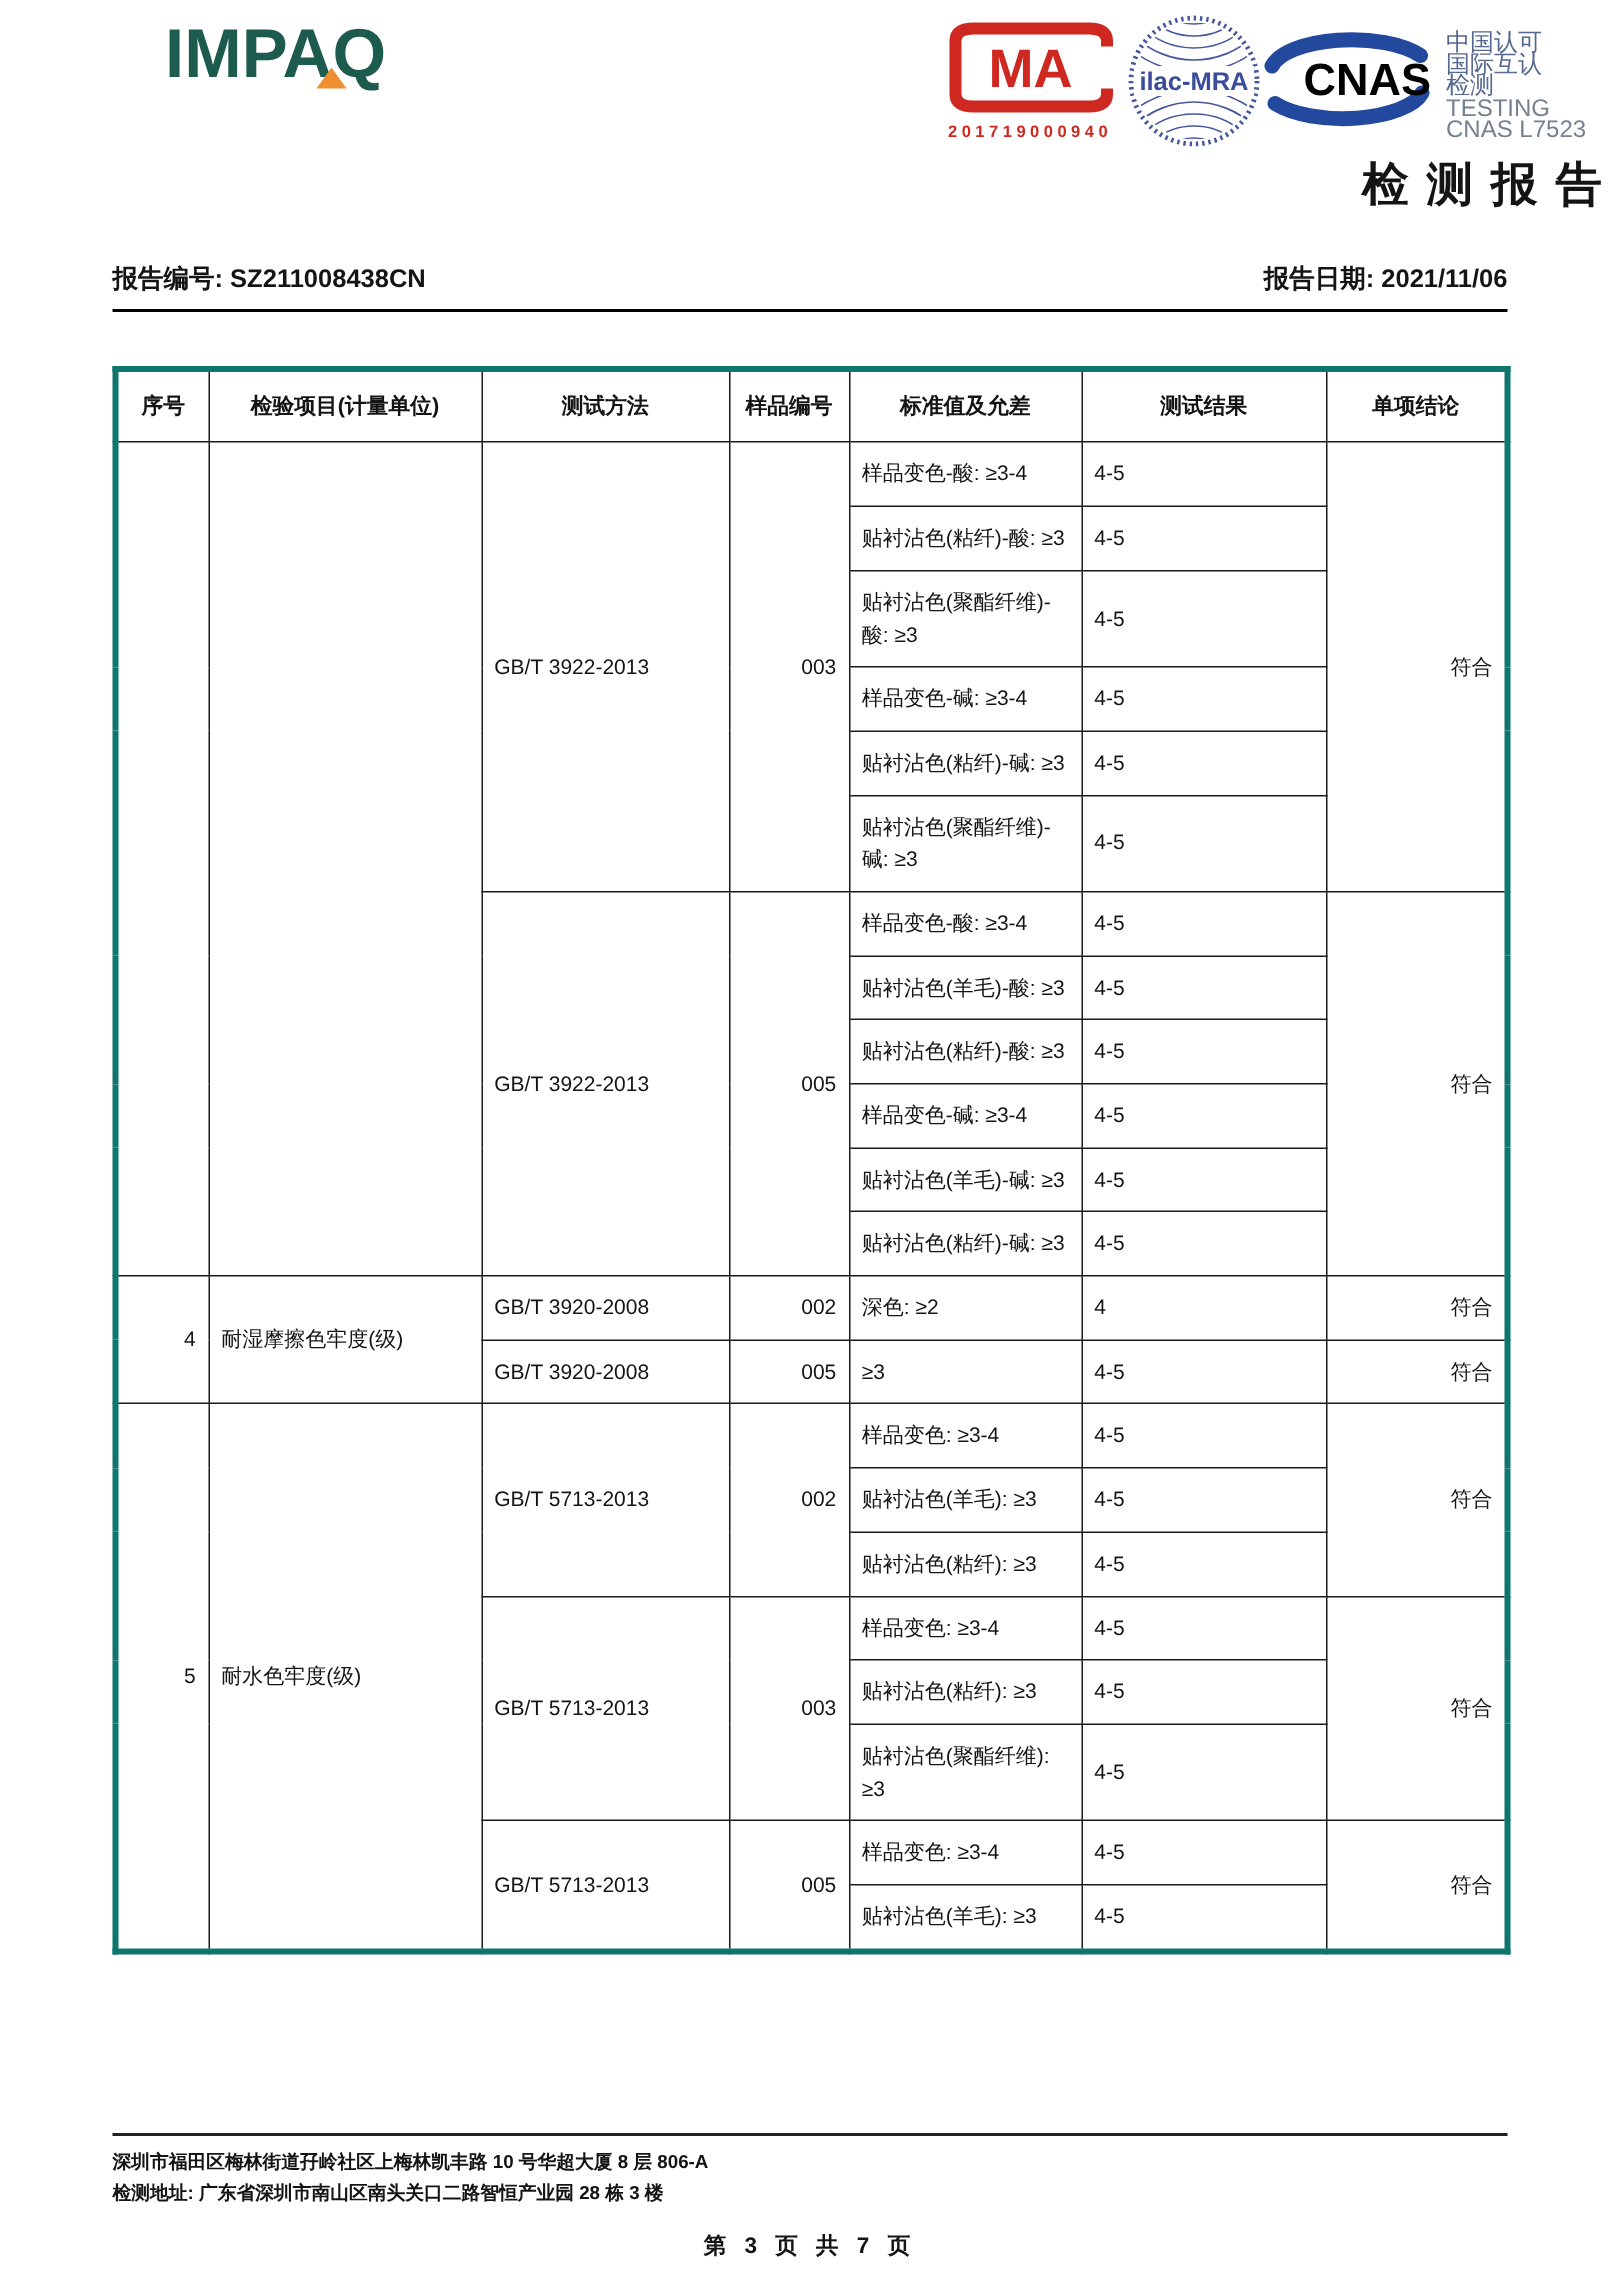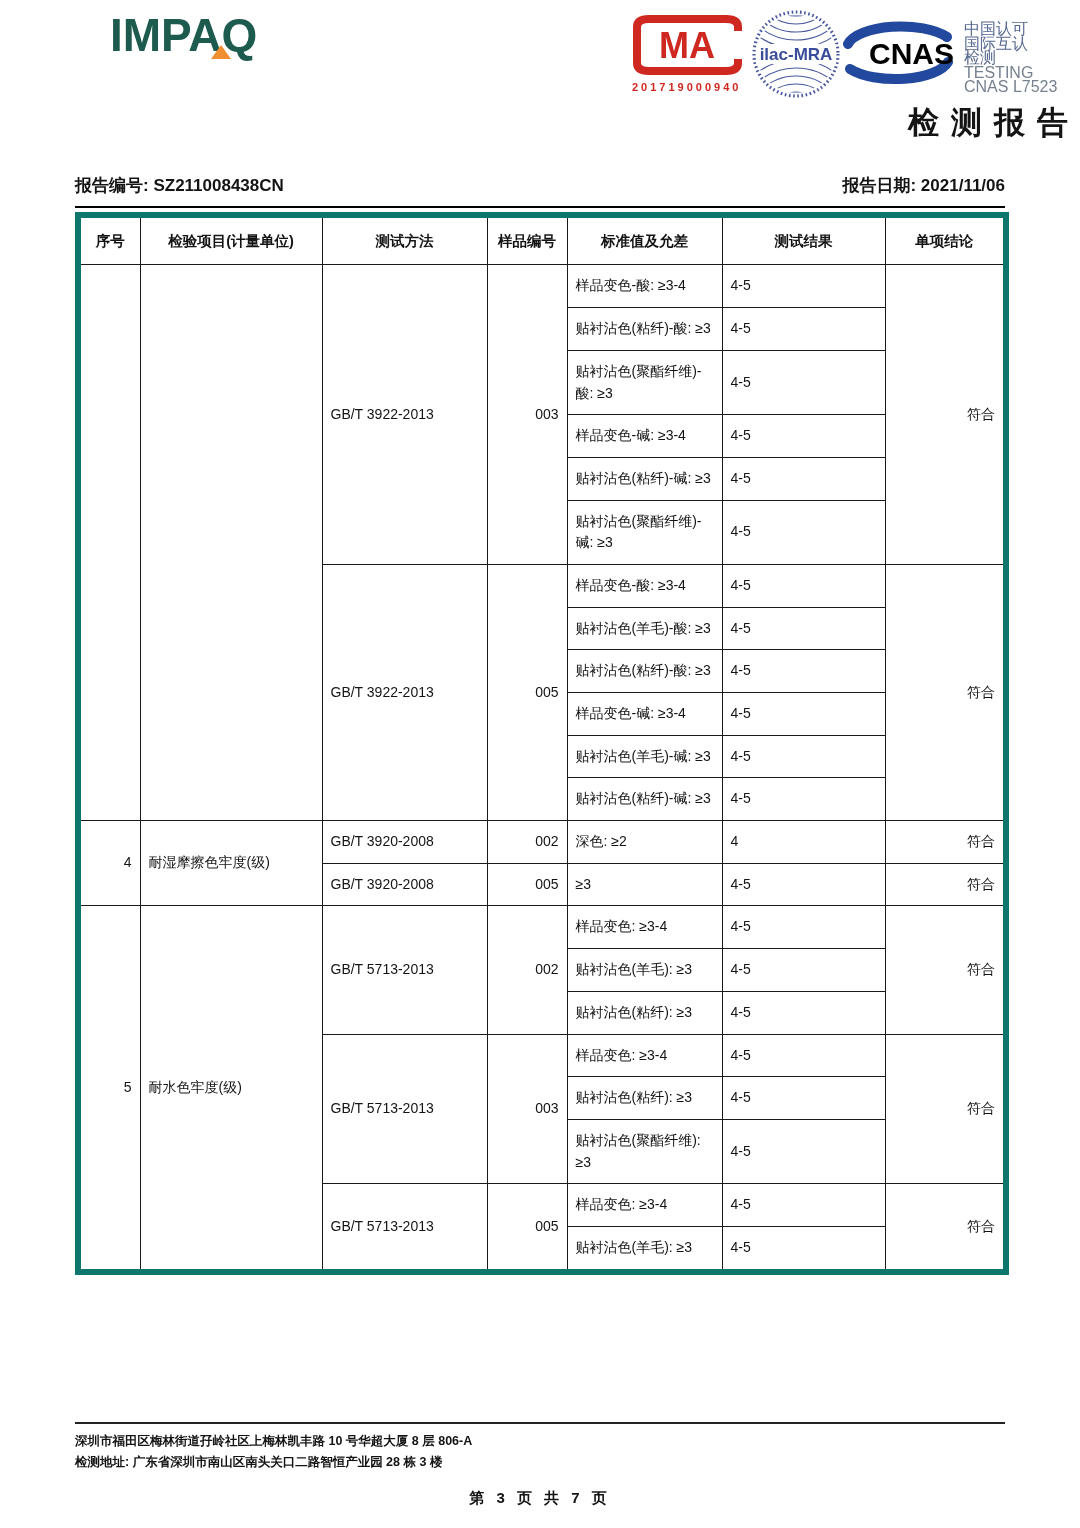--- a/index.html
+++ b/index.html
@@ -27,21 +27,21 @@
   .cnas-lines .en { color:#76818f; }
   
   .report-title { position:absolute; top:102px; left:0; width:100%; text-align:right;
     font-size:31px; font-weight:bold; letter-spacing:12px; padding-left:12px; }
   .report-meta { position:absolute; top:158px; left:75px; width:930px;
     display:flex; justify-content:space-between; align-items:flex-end;
     font-size:17px; font-weight:bold; padding-bottom:9px; border-bottom:2px solid #000000;margin-top:16px; }
   
   .report-table { position:absolute; top:212px; left:75px; }
   table { border-collapse:collapse; table-layout:fixed; width:930px;
-    border:6px solid #0f766e; }
+    border:4px solid #0f766e;margin-top:32px; }
   th,td { border:1px solid #1a1a1a; font-size:14px; padding:10px 8px;
     vertical-align:middle; line-height:1.55; word-wrap:break-word; }
   th { font-weight:bold; text-align:center; padding:12px 3px; font-size:14.5px; }
   td.c { text-align:right; }
   td.l { text-align:left; }
   
   .page-footer { position:absolute; top:1422px; left:75px; width:930px;
     border-top:2px solid #222; padding-top:7px; font-size:12.5px; font-weight:bold; line-height:1.65; }
   .footer-row1 { display:flex; justify-content:space-between; }
   .page-number { text-align:center; font-size:15px; font-weight:bold; margin-top:14px; letter-spacing:4px; }

